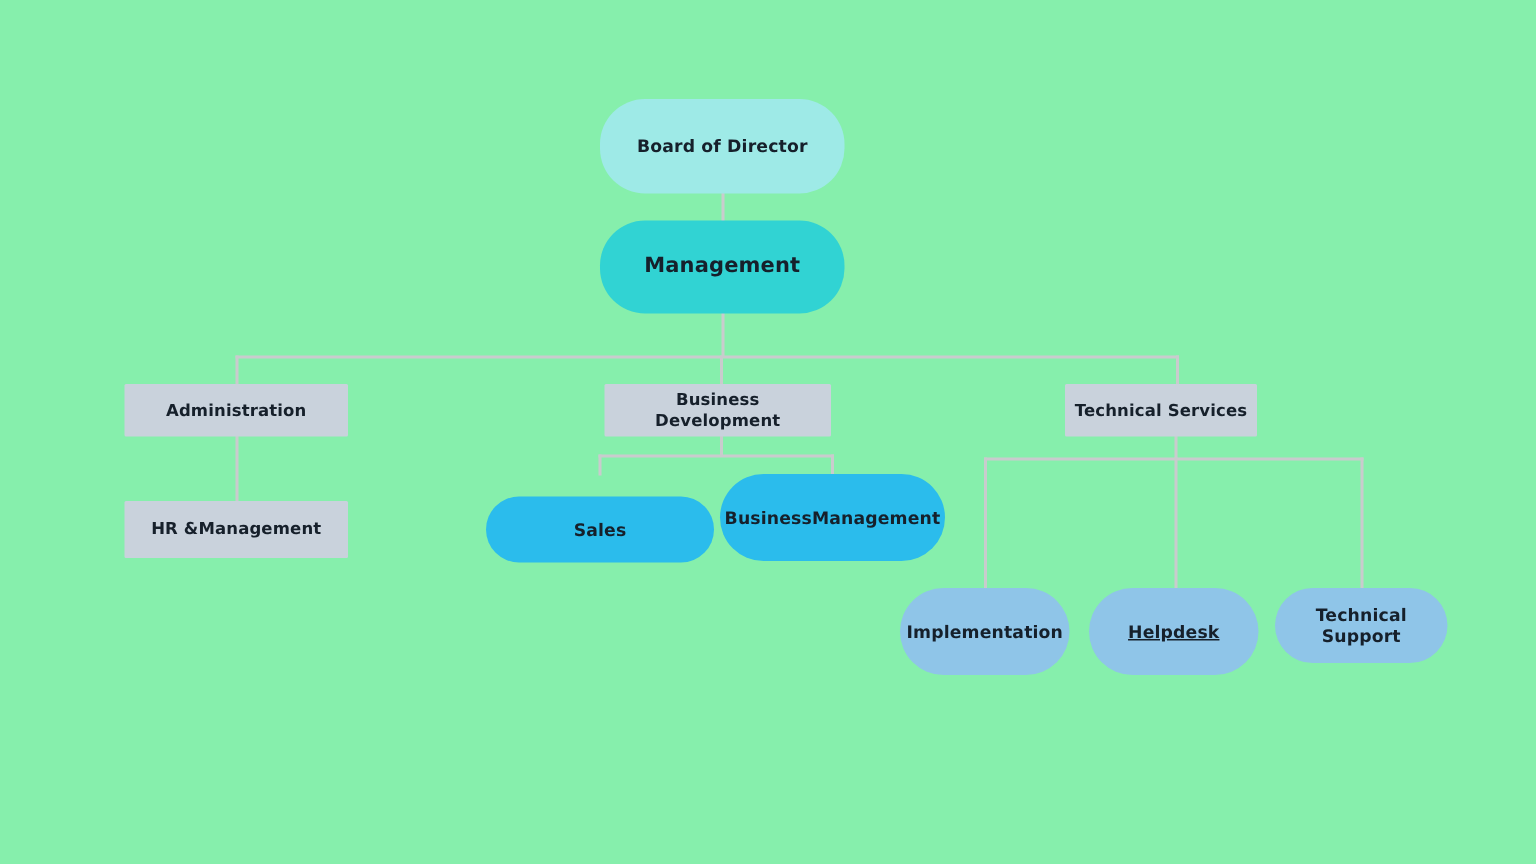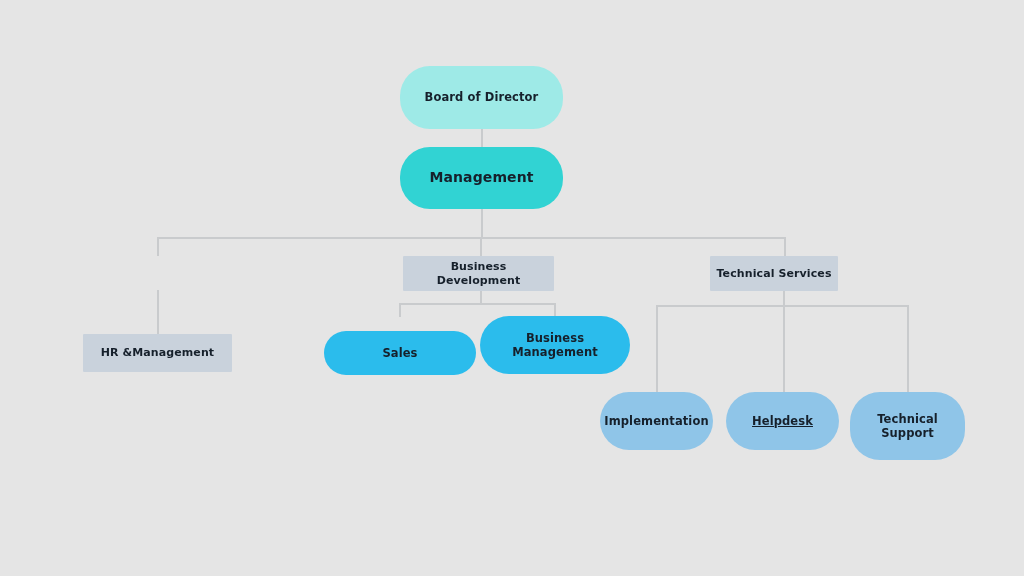--- a/index.html
+++ b/index.html
@@ -4,21 +4,21 @@
 <style>
   html, body {
     margin: 0;
     padding: 0;
     background: #000000;
   }
   #canvas {
     position: relative;
     width: 1024px;
     height: 576px;
-    background: #e5e5e5;
+    background: #86efac;
     overflow: hidden;
     font-family: "DejaVu Sans", "Liberation Sans", sans-serif;
   }
 
   
   .conn {
     position: absolute;
     background: #c9cbcd;
   }
   .conn.v { width: 2px; }
@@ -74,49 +74,52 @@
   <div class="conn v" style="left:907px; top:305px; height:88px;"></div>
 
   <div class="node pill-top" style="left:400px; top:66px; width:163px; height:63px;">
     <span>Board of Director</span>
   </div>
 
   <div class="node pill-mgmt" style="left:400px; top:147px; width:163px; height:62px;">
     <span>Management</span>
   </div>
 
+  <div class="node rect-dept" style="left:83px; top:256px; width:149px; height:35px;">
+    <span>Administration</span>
+  </div>
 
   <div class="node rect-dept" style="left:403px; top:256px; width:151px; height:35px;">
     <span>Business Development</span>
   </div>
 
   <div class="node rect-dept" style="left:710px; top:256px; width:128px; height:35px;">
     <span>Technical Services</span>
   </div>
 
   <div class="node rect-sub" style="left:83px; top:334px; width:149px; height:38px; flex-direction:row;">
     <span>HR &amp;</span>
     <span>Management</span>
   </div>
 
   <div class="node pill-bd" style="left:324px; top:316px; width:152px; height:44px;margin-top:15px;">
     <span>Sales</span>
   </div>
 
-  <div class="node pill-bd" style="left:480px; top:316px; width:150px; height:58px; flex-direction:column;">
+  <div class="node pill-bd" style="left:480px; top:316px; width:150px; height:58px; ">
     <span>Business</span>
     <span>Management</span>
   </div>
 
   <div class="node pill-tech" style="left:600px; top:392px; width:113px; height:58px;">
     <span>Implementation</span>
   </div>
 
   <div class="node pill-tech" style="left:726px; top:392px; width:113px; height:58px;text-decoration:underline;">
     <span>Helpdesk</span>
   </div>
 
-  <div class="node pill-tech" style="left:850px; top:392px; width:115px; height:68px; flex-direction:column;">
+  <div class="node pill-tech" style="left:850px; top:392px; width:115px; height:50px; flex-direction:column;">
     <span>Technical</span>
     <span>Support</span>
   </div>
 
 </div>
 
 </body></html>

